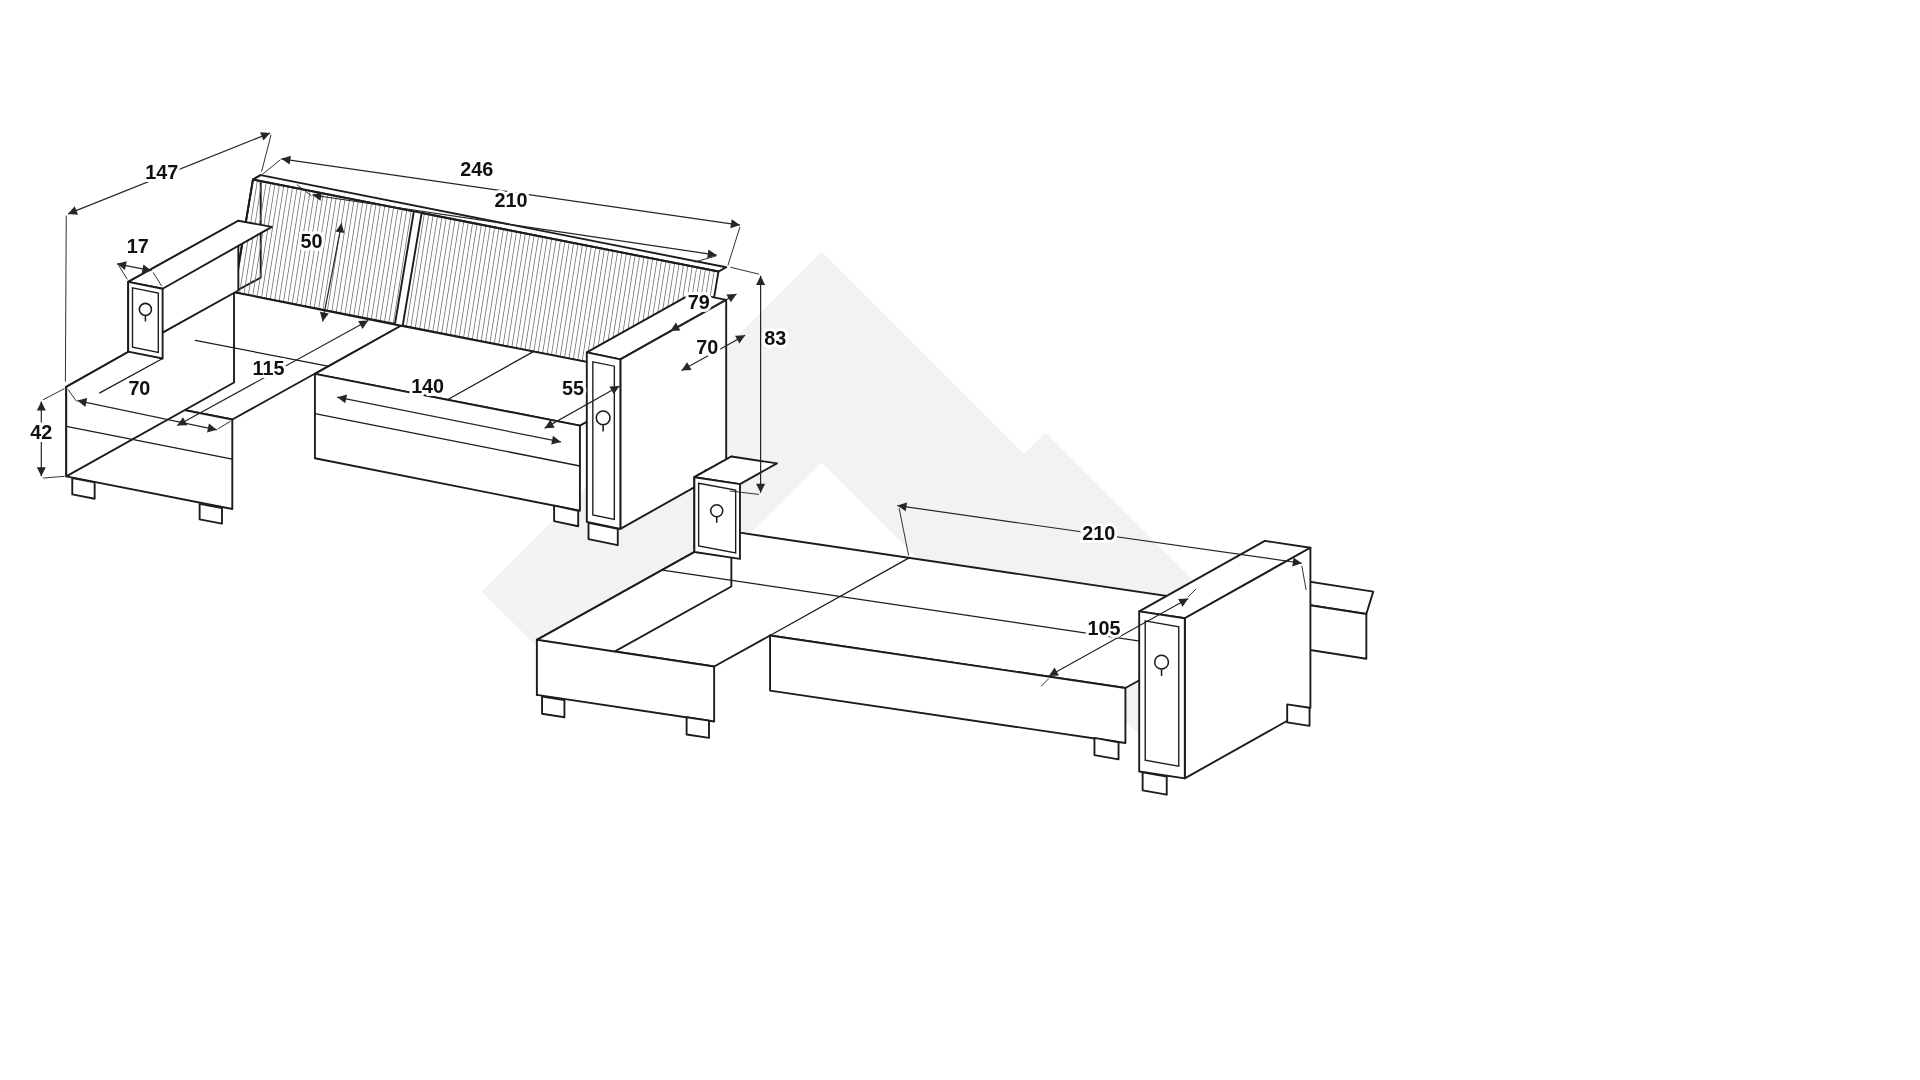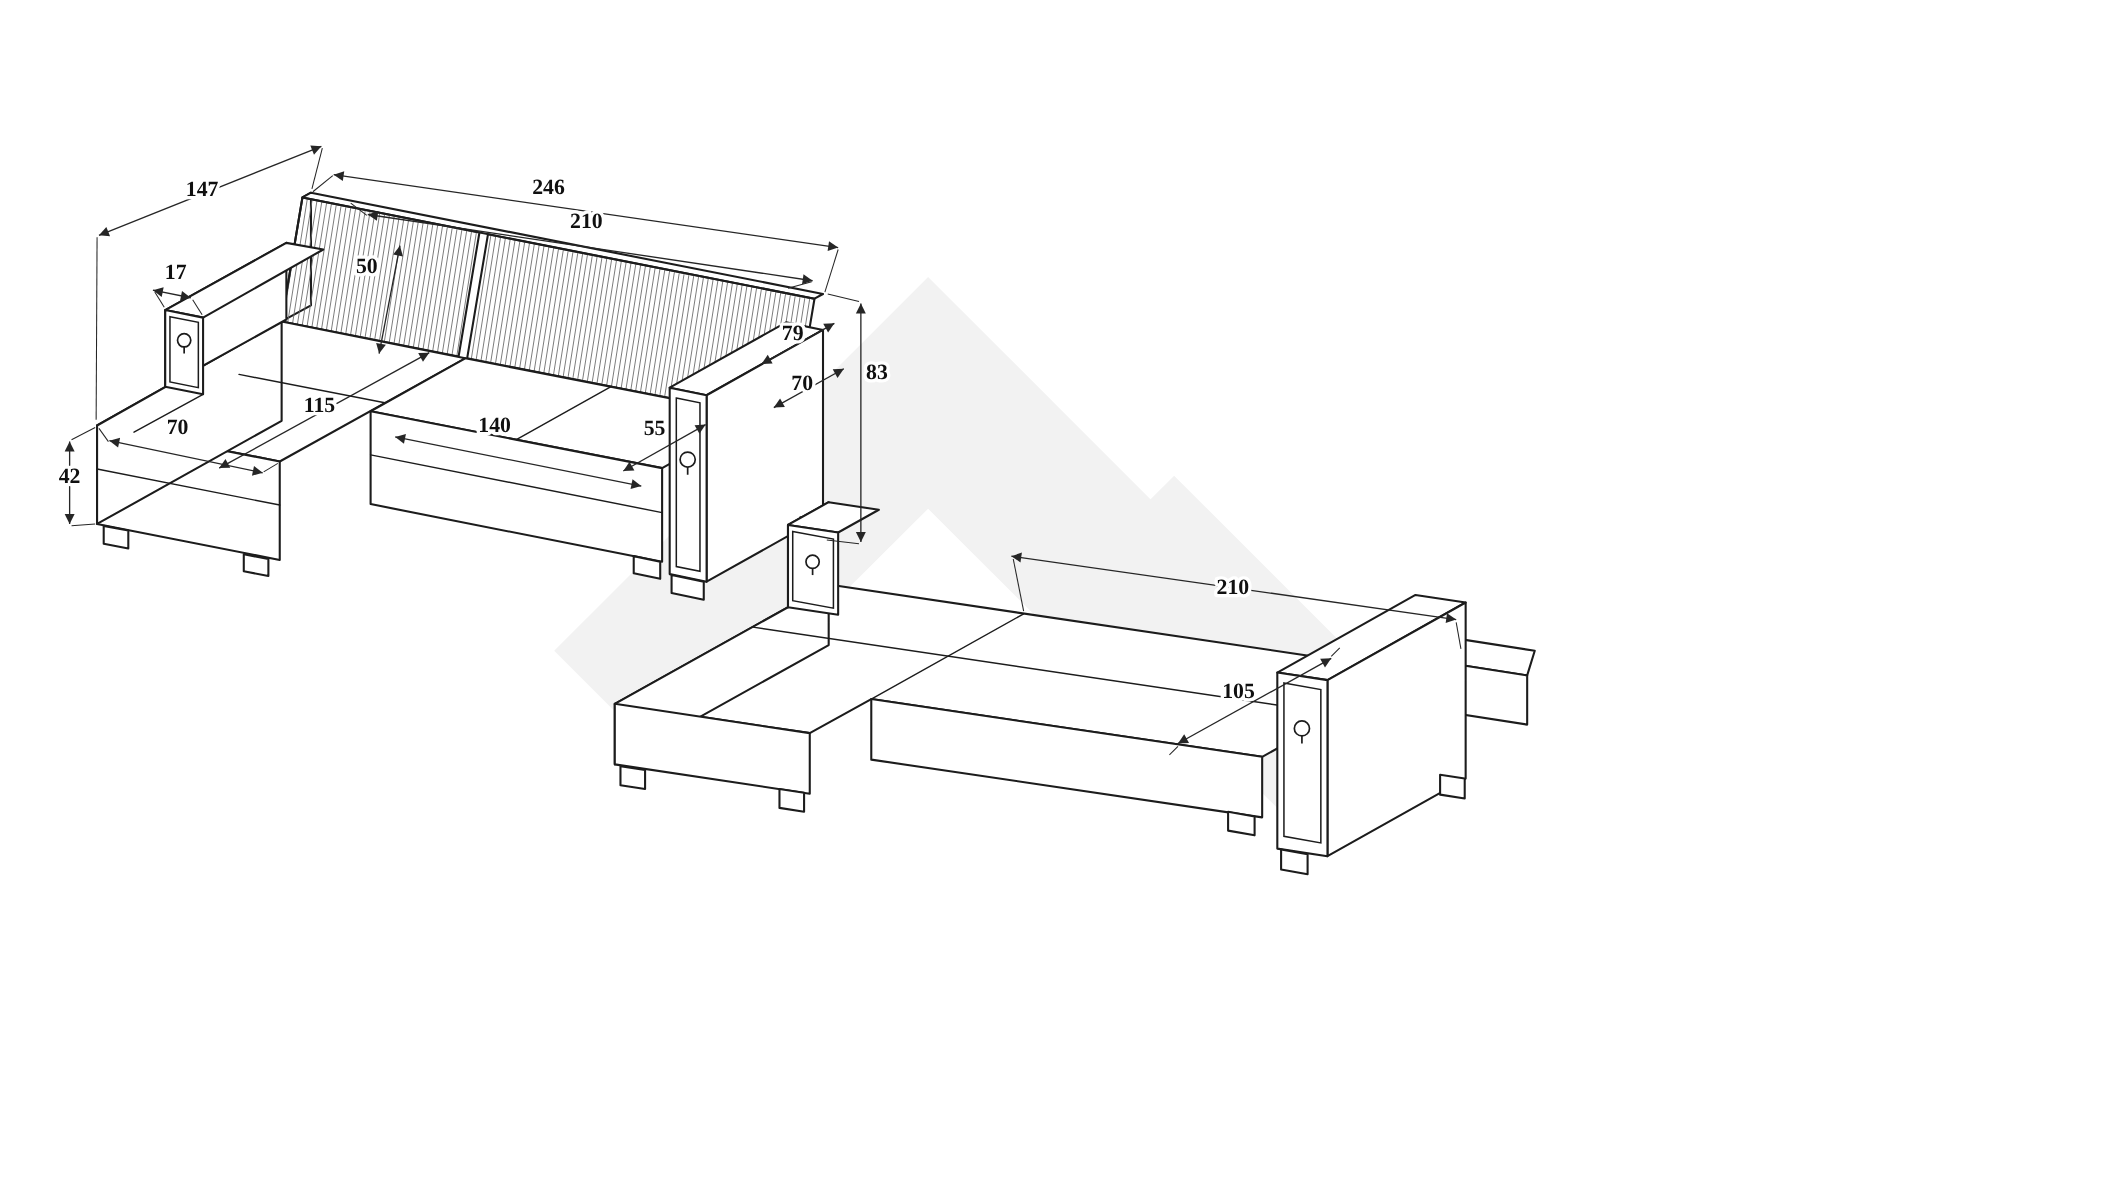--- a/index.html
+++ b/index.html
@@ -1,17 +1,17 @@
 <!DOCTYPE html>
 <html><head>
 <meta charset="utf-8">
 <style>
   html,body{margin:0;padding:0;background:#ffffff;}
   .stage{position:relative;width:1652px;height:1080px;background:#ffffff;overflow:hidden;
-         font-family:Liberation Serif, serif;margin-left:22px;}
+         font-family:Liberation Sans, sans-serif;}
   svg{display:block;width:100%;height:100%;}
   .part{fill:#ffffff;stroke:#1c1c1c;stroke-width:2.2;stroke-linejoin:round;}
   .hatched{fill:url(#hatch);stroke:#1c1c1c;stroke-width:2.2;stroke-linejoin:round;}
   .seam{fill:none;stroke:#1c1c1c;stroke-width:1.5;stroke-linecap:round;}
   .panel{fill:#ffffff;stroke:#1c1c1c;stroke-width:1.6;}
   .handle{fill:none;stroke:#1c1c1c;stroke-width:1.8;}
   .dim{fill:none;stroke:#262626;stroke-width:1.4;marker-start:url(#arr);marker-end:url(#arr);}
   .ext{fill:none;stroke:#262626;stroke-width:1.1;}
   .dimtext{font-weight:bold;font-size:23px;fill:#101010;text-anchor:middle;
            paint-order:stroke fill;stroke:#ffffff;stroke-width:7px;stroke-linejoin:round;}

